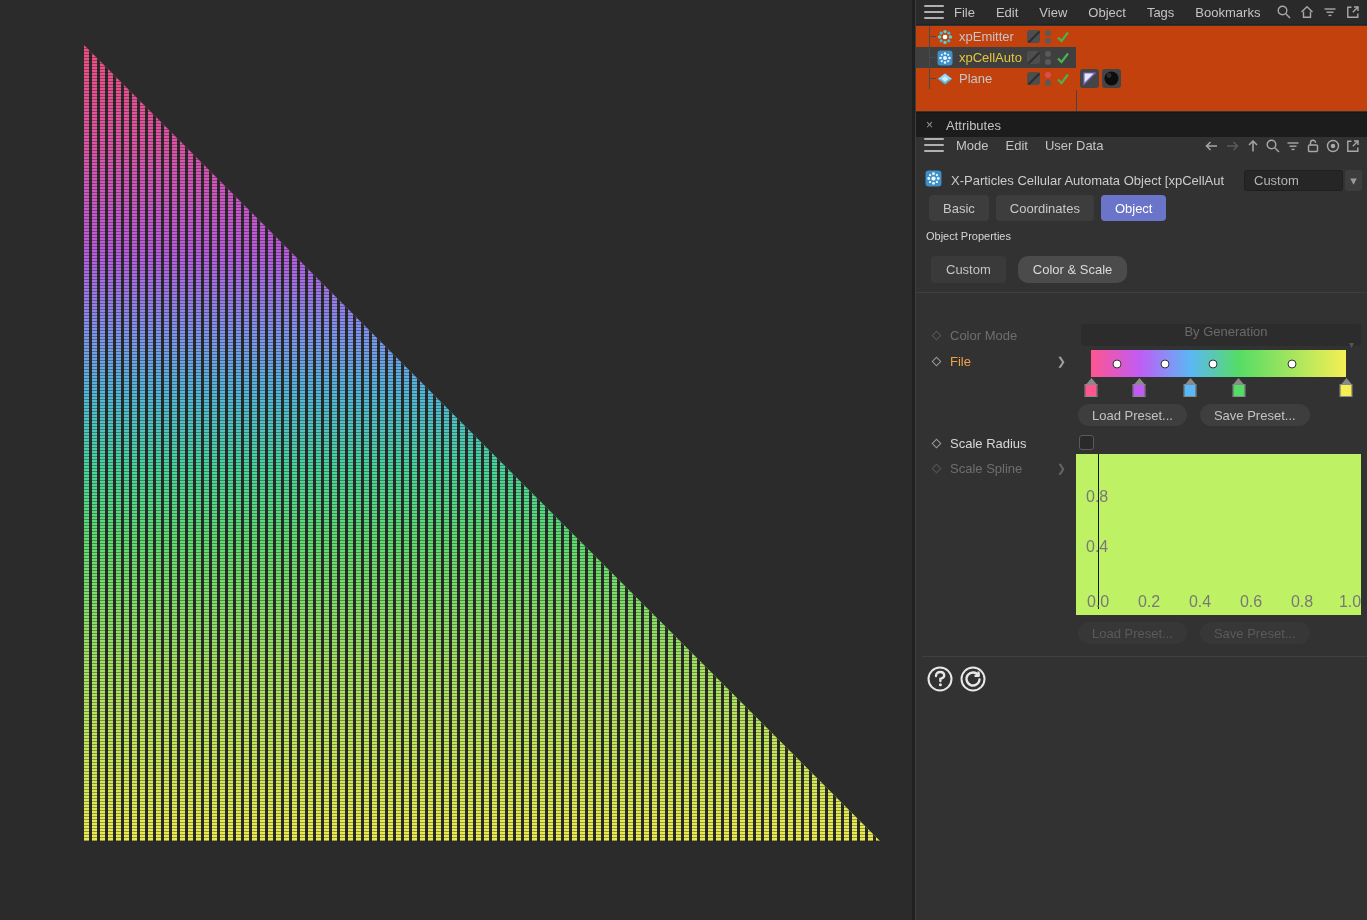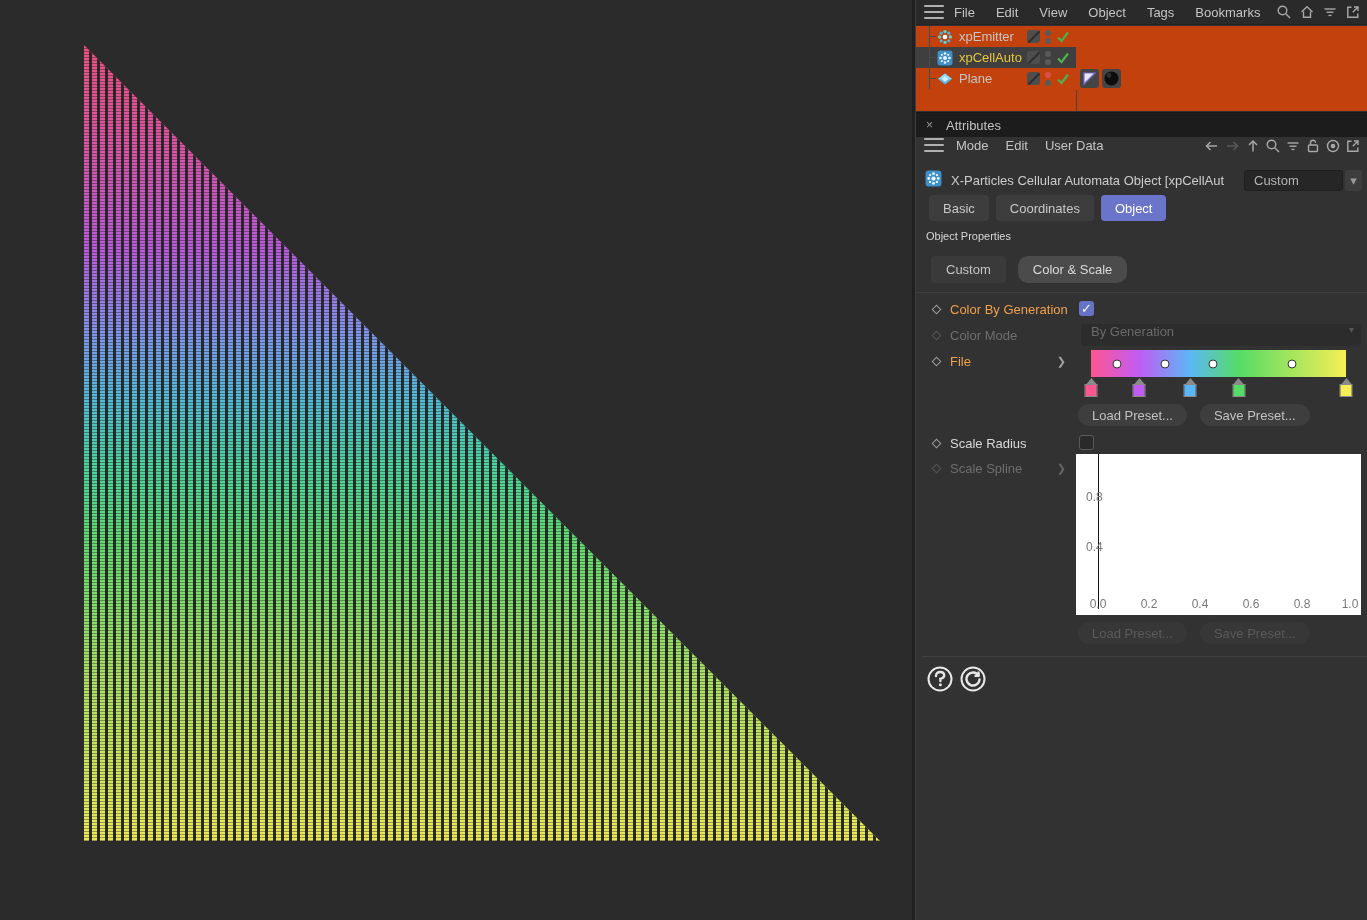--- a/index.html
+++ b/index.html
@@ -85,39 +85,39 @@
   .white { color:#d8d8d8; }
   .prow.disabled .plabel { color:#6e6e6e; }
   .chev { margin-left:auto; margin-right:10px; color:#a0a0a0; font-size:11px; }
   .prow.disabled .chev { color:#666; }
 
   .checkbox { position:absolute; left:163px; width:15px; height:15px; border-radius:3px; }
   .checkbox.checked { background:#6673c4; color:#fff; display:flex; align-items:center; justify-content:center; }
   .checkbox.unchecked { background:#2a2a2a; border:1px solid #5a5a5a; }
 
   .dropdown { position:absolute; left:165px; right:6px; height:22px; background:#2c2c2c; border-radius:3px;
-    color:#6a6a6a; display:flex; padding-left:10px; }
+    color:#6a6a6a; display:flex; align-items:center; padding-left:10px;flex-direction:column; }
   .dropdown .da { margin-left:auto; margin-right:7px; color:#555; font-size:10px; }
 
   .gradwrap { position:absolute; left:175px; top:350px; width:255px; height:27px; }
   .gradbar { width:100%; height:100%; }
   .gcircle { position:absolute; top:50%; width:9px; height:9px; border-radius:50%; background:#fff;
     border:1.5px solid #333; transform:translate(-50%,-50%); }
   .knots { position:absolute; left:175px; top:378px; width:255px; height:21px; }
   .knot { position:absolute; top:0; transform:translateX(-50%); display:flex; flex-direction:column; align-items:center; }
   .knot .tip { width:0; height:0; border-left:5px solid transparent; border-right:5px solid transparent; border-bottom:6px solid #8a8a8a; }
   .knot .sw { width:13px; height:13px; border:1px solid #8a8a8a; background:#444; }
   .knot .sw i { display:block; width:100%; height:100%; }
 
   .presetrow { position:absolute; display:flex; gap:13px; }
   .pbtn { height:22px; padding:0 14px; background:#3e3e3e; border-radius:11px; color:#c2c2c2;
     display:flex; align-items:center; font-size:13px; }
   .pbtn.disabled { background:#373737; color:#5a5a5a; }
 
-  .graph { position:absolute; left:160px; top:454px; width:285px; height:161px; background:#ffffff; color:#787878; font-size:12px; }
+  .graph { position:absolute; left:160px; top:454px; width:285px; height:161px; background:#bef264; color:#787878; font-size:16px; }
   .graph .yaxis { position:absolute; left:22px; top:0; width:1px; height:155px; background:#161616; }
   .graph .ylab { position:absolute; left:10px; transform:translateY(-50%); }
   .graph .xlab { position:absolute; bottom:4px; transform:translateX(-50%); }
 
   .helpsep { position:absolute; left:6px; right:0; top:656px; height:1px; background:#404040; }
   .helprow { position:absolute; left:9px; top:664px; display:flex; gap:3px; }
   .circbtn { width:30px; height:30px; color:#e8e8e8; }
 </style>
 </head>
 <body>
@@ -387,25 +387,20 @@
 
     <div class="sectitle">Object Properties</div>
 
     <div class="subtabs">
       <span class="subtab">Custom</span>
       <span class="subtab active">Color &amp; Scale</span>
     </div>
 
     <div class="hsep" style="top:292px"></div>
 
-    <div class="prow" style="top:300px; height:18px">
-      <span class="diamond"></span>
-      <span class="plabel orange">Color By Generation</span>
-      <span class="checkbox checked" style="top:1px">✓</span>
-    </div>
 
     <div class="prow disabled" style="top:325px; height:20px">
       <span class="diamond"></span>
       <span class="plabel">Color Mode</span>
       <span class="dropdown">
         <span>By Generation</span>
         <span class="da">▾</span>
       </span>
     </div>
 

